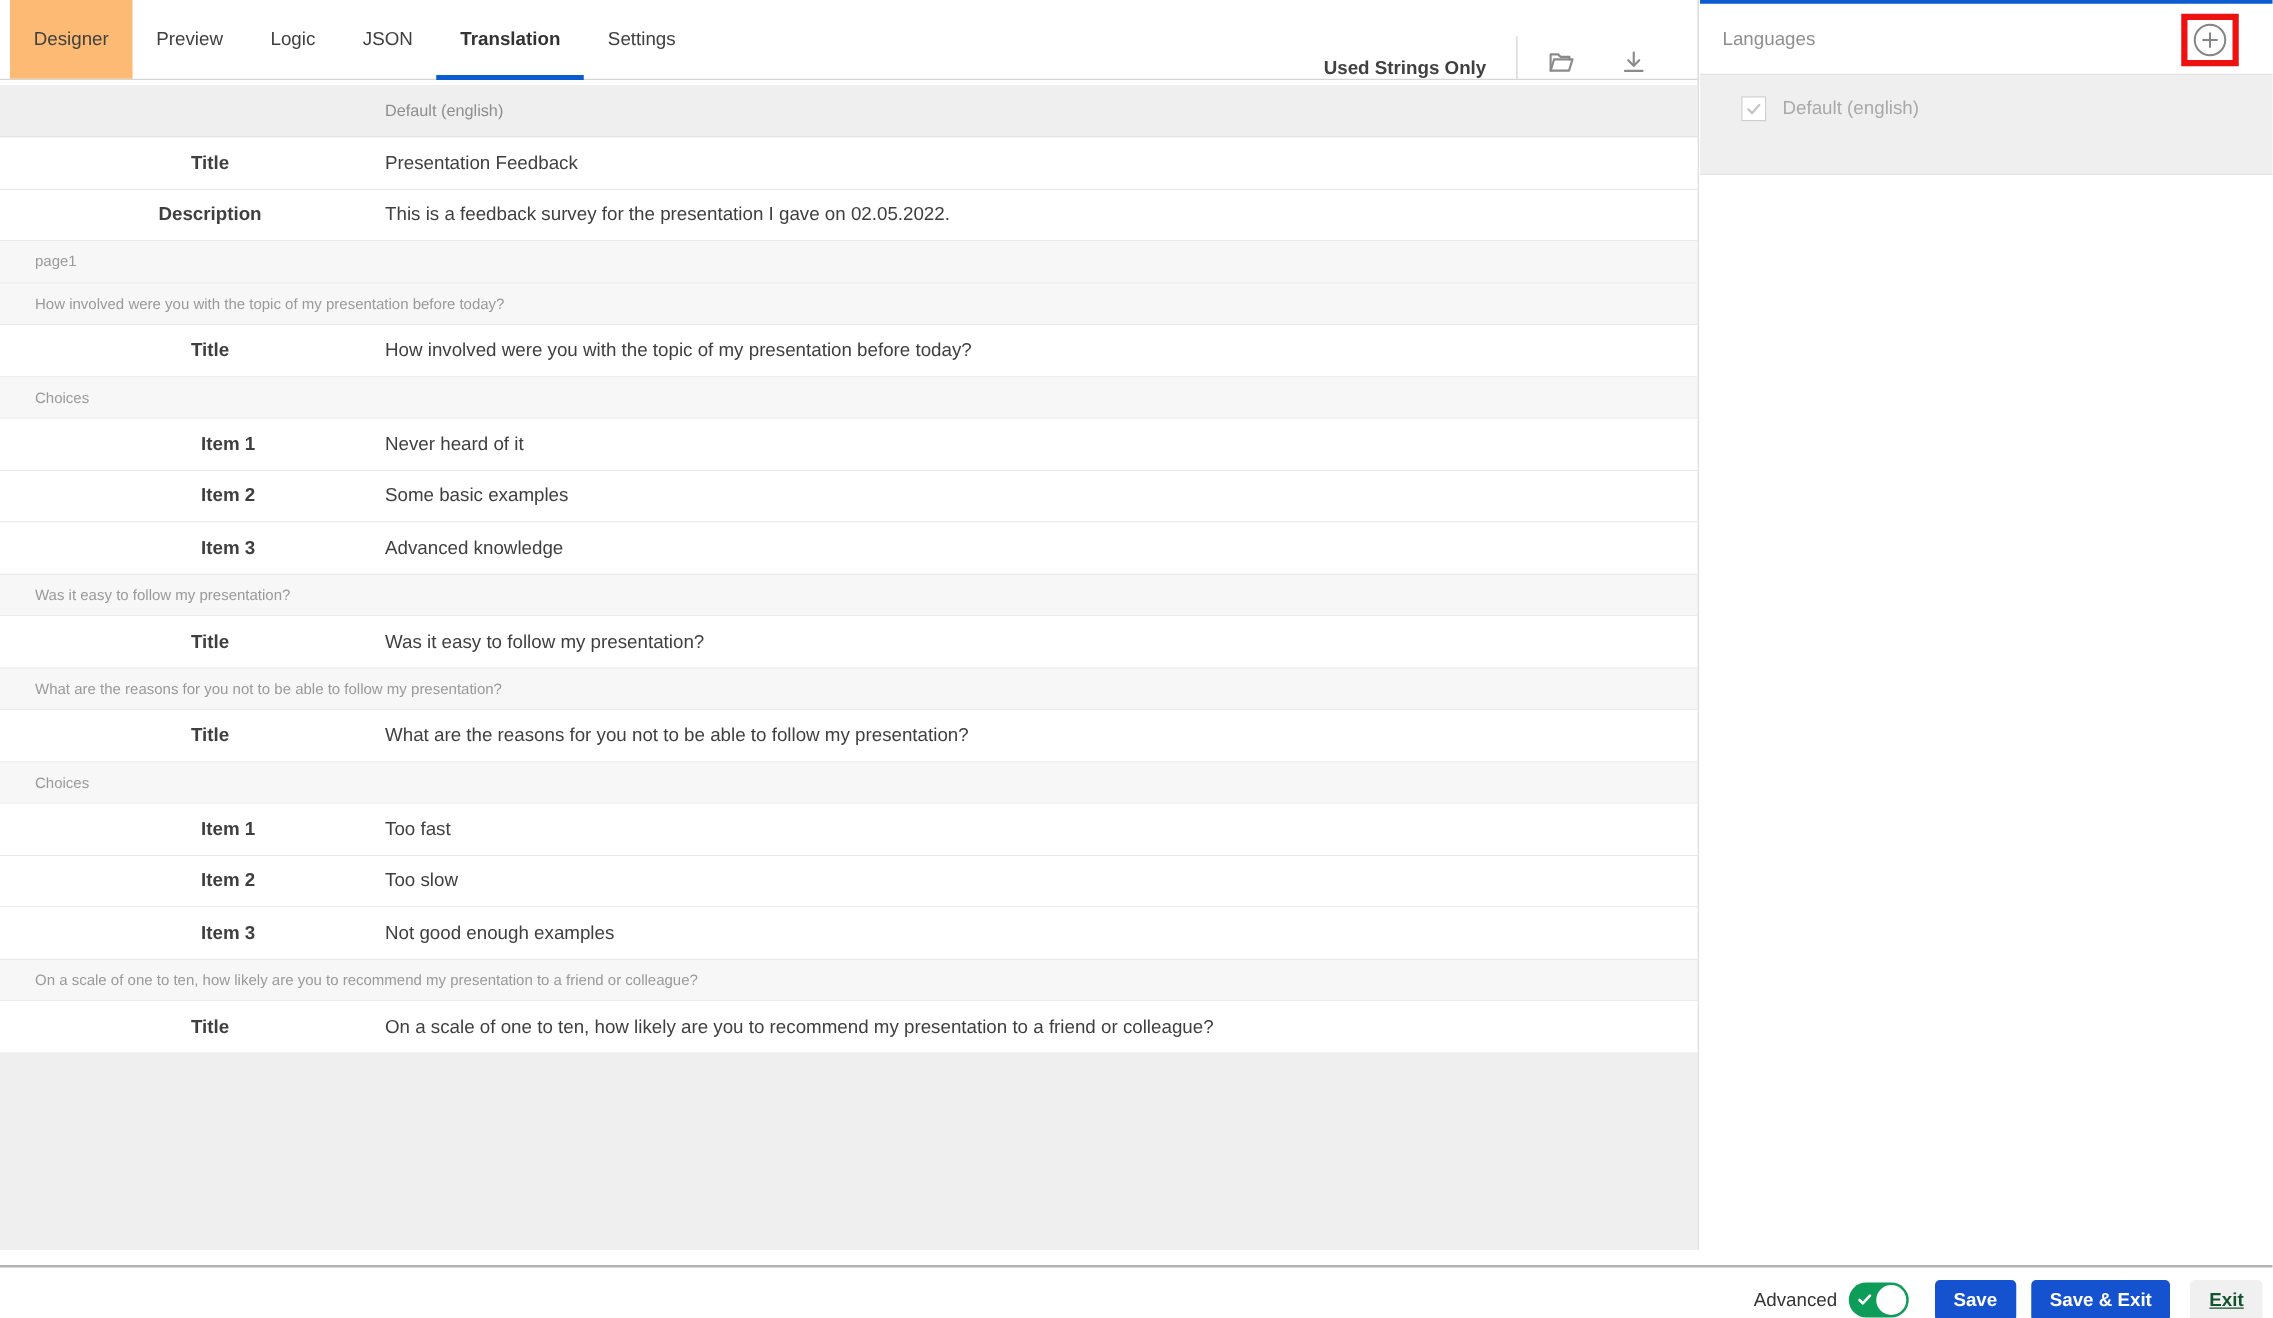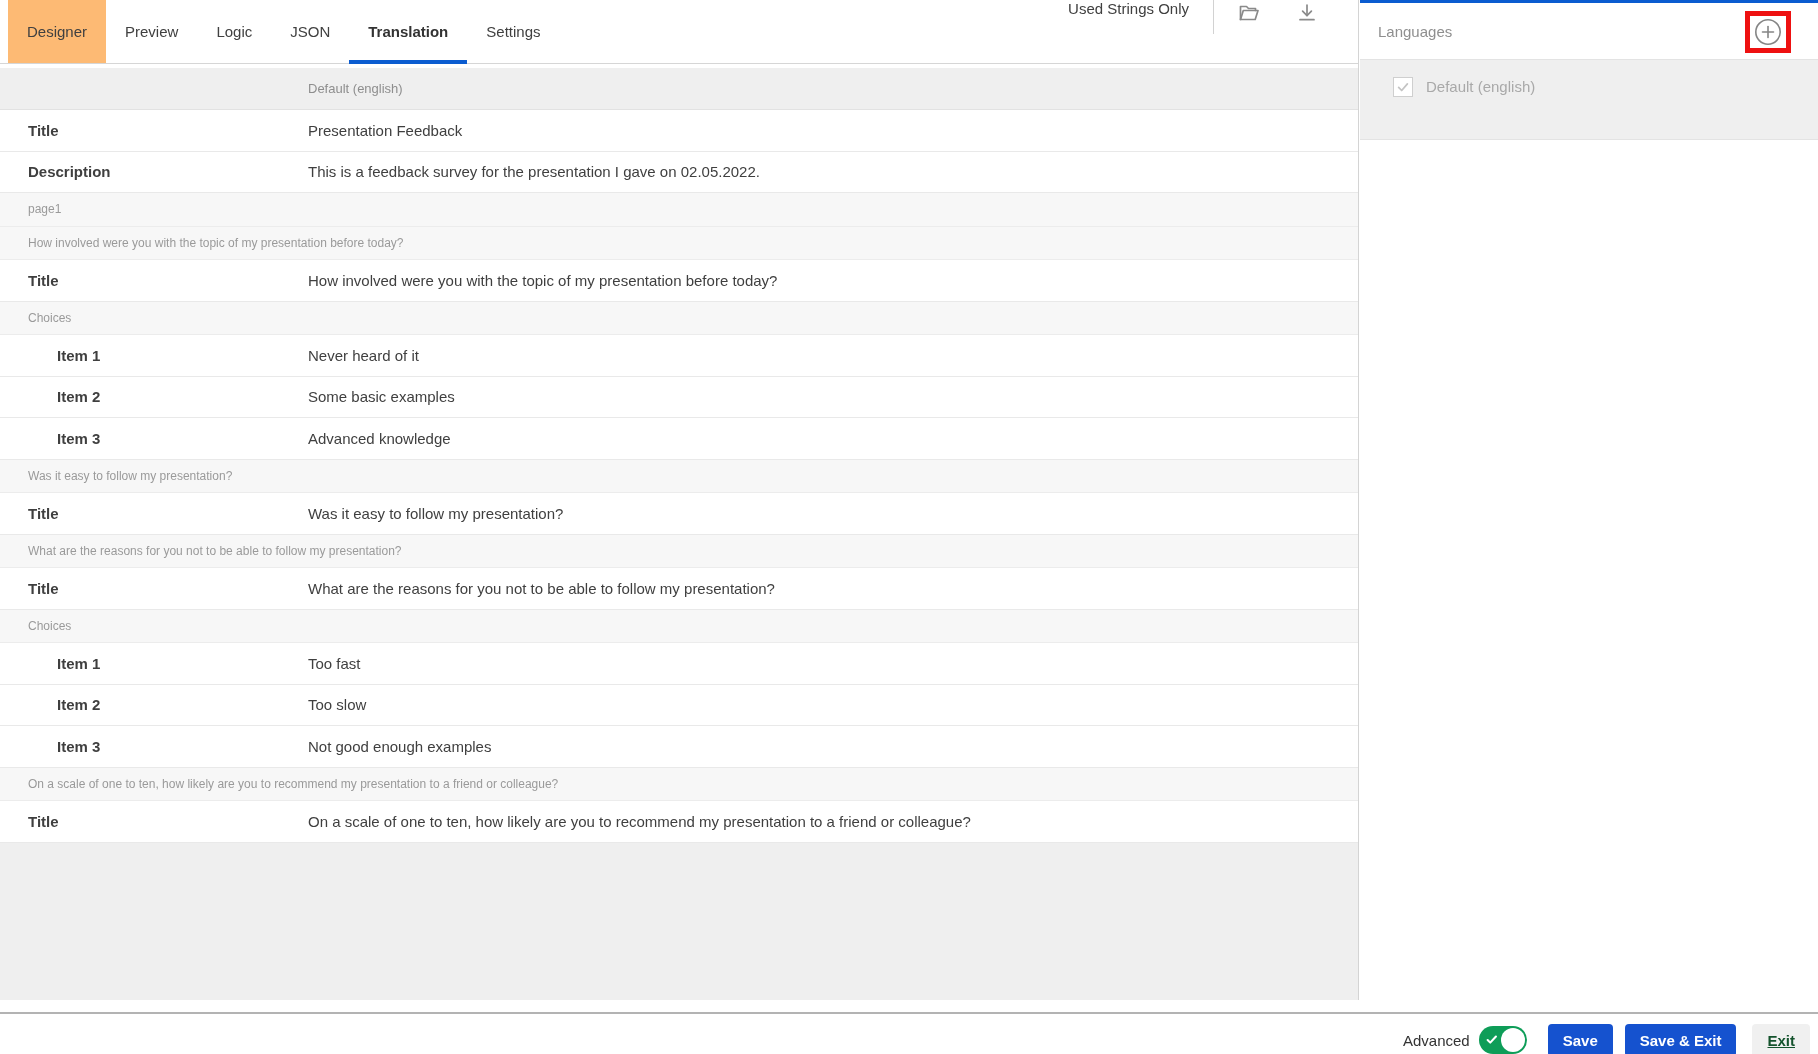--- a/index.html
+++ b/index.html
@@ -13,37 +13,37 @@
 
   .tabs-row { height:64px; flex:0 0 64px; border-bottom:1px solid #d6d6d6;
               display:flex; align-items:stretch; padding-left:8px; }
   .tab { padding:0 19px; display:flex; align-items:center; position:relative;
          font-size:15px; color:#404040; cursor:default; }
   .tab.designer { background:#fdba74; }
   .tab.active { font-weight:bold; color:#333; }
   .tab.active::after { content:""; position:absolute; left:0; right:0; bottom:-1px;
                        height:4px; background:#0b5cd0; }
 
-  .toolbar-right { margin-left:auto; display:flex; align-items:flex-start; padding-right:38px; }
+  .toolbar-right { margin-left:auto; display:flex; align-items:flex-end; padding-right:38px;font-weight:bold; }
   .used-strings { font-size:15px; color:#404040; margin-right:24px; cursor:pointer; }
   .vdivider { width:1px; height:34px; background:#d2d2d2; margin-right:22px; }
   .icon-btn { width:26px; height:26px; display:flex; align-items:center;
               justify-content:center; margin-right:0; cursor:pointer; }
   .icon-btn + .icon-btn { margin-left:32px; }
   .icon-btn svg { stroke:#8a8a8a; fill:none; stroke-width:1.7; stroke-linecap:round; stroke-linejoin:round; }
 
   
   .col-header { margin-top:4px; height:42px; flex:0 0 42px; background:#efefef;
                 border-bottom:1px solid #e2e2e2; display:flex; align-items:center; }
   .col-header span { margin-left:308px; font-size:13px; color:#8e8e8e; }
 
   .row { height:41.5px; flex:0 0 41.5px; background:#fff;
          border-bottom:1px solid #e9e9e9; display:flex; align-items:center; }
   .row .label { width:308px; flex:0 0 308px; padding-left:28px;
-                font-size:15px; font-weight:bold; color:#3f3f3f; }
+                font-size:15px; font-weight:bold; color:#3f3f3f;text-align:center; }
   .row.item .label { padding-left:57px; }
   .row .value { font-size:15px; color:#3f3f3f; }
 
   .section { height:33.5px; flex:0 0 33.5px; background:#f7f7f7;
              border-bottom:1px solid #ececec; display:flex; align-items:center;
              padding-left:28px; font-size:12px; color:#9a9a9a; }
 
   .filler { flex:1 1 auto; background:#efefef; }
 
   

